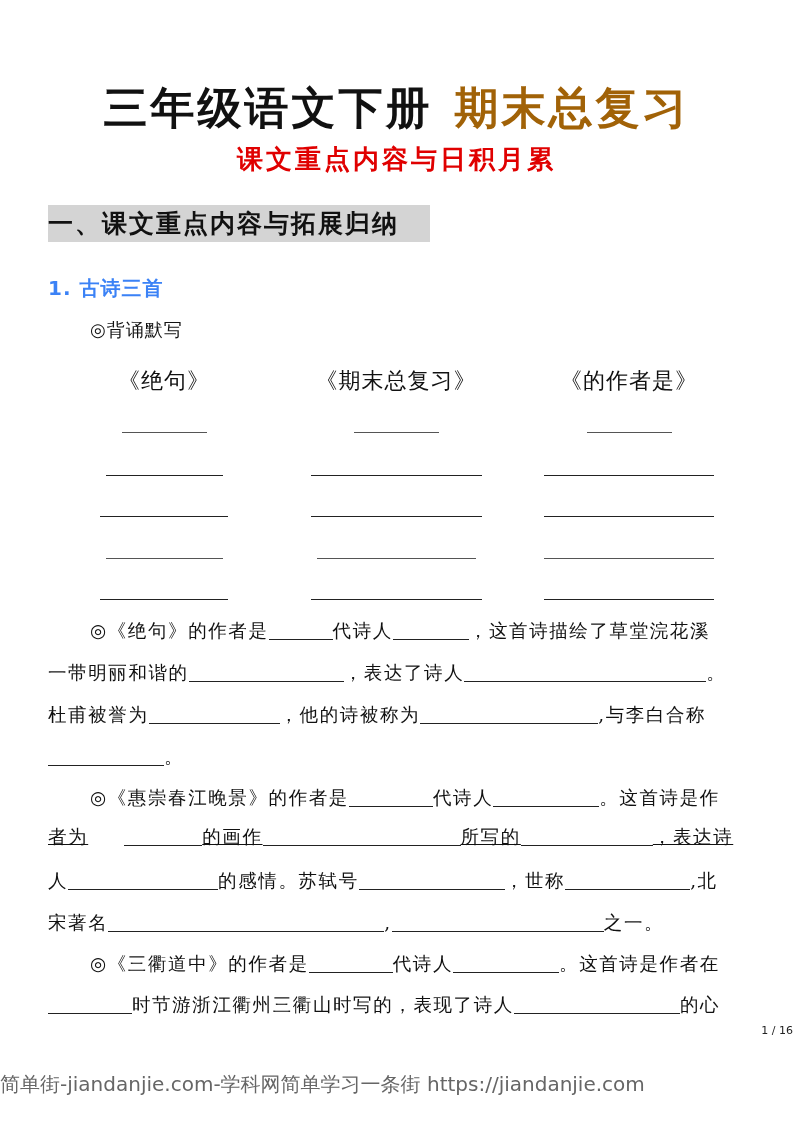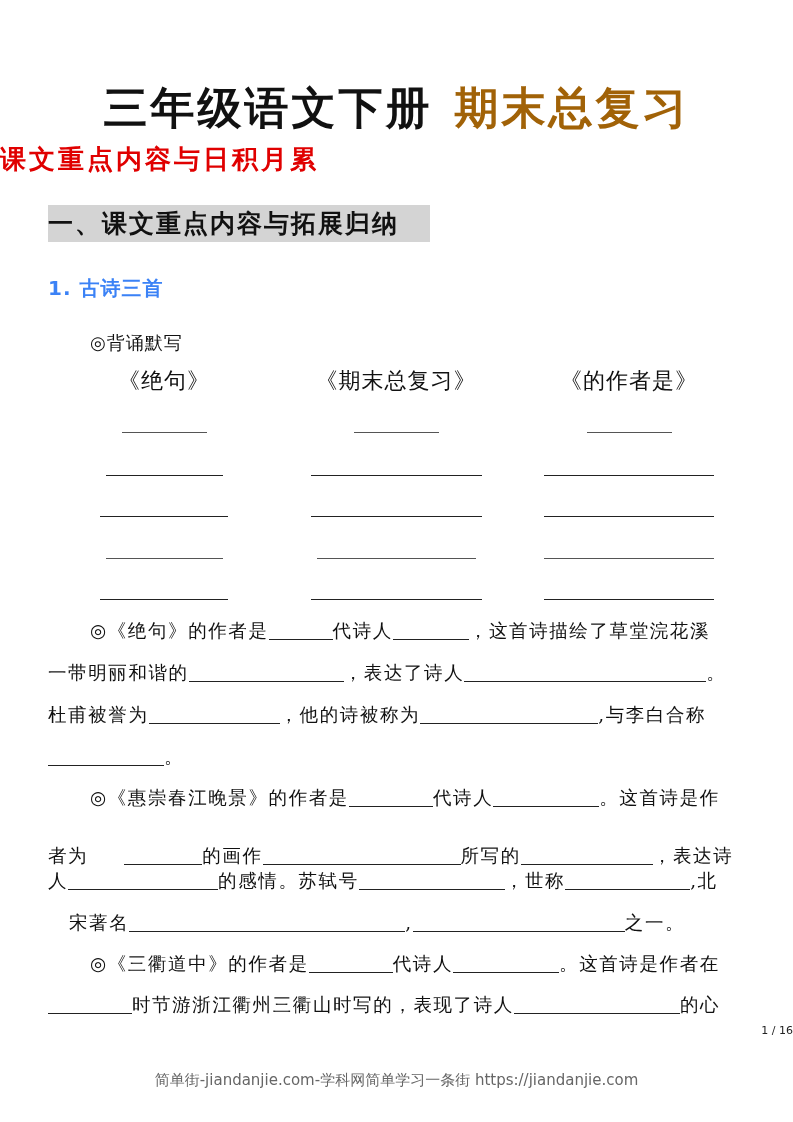--- a/index.html
+++ b/index.html
@@ -1,31 +1,31 @@
 <!DOCTYPE html>
 <html><head>
 <meta charset="utf-8">
 <style>
   html, body { margin:0; padding:0; background:#ffffff; }
   body { width:793px; height:1122px; position:relative; overflow:hidden;
          font-family:"DejaVu Serif","Liberation Serif",serif; color:#111; }
   .abs { position:absolute; white-space:nowrap; }
   .title { top:82px; left:0; width:793px; text-align:center; font-size:44px; font-weight:bold; letter-spacing:3px; line-height:52px; }
   .title .red { color:#a16207;margin-left:22px; }
-  .subtitle { top:142px; left:0; width:793px; text-align:left; font-size:26px; font-weight:bold; color:#e00000; letter-spacing:3px; line-height:34px; }
+  .subtitle { top:142px; left:0; width:793px; text-align:center; font-size:26px; font-weight:bold; color:#e00000; letter-spacing:3px; line-height:34px; }
   .h1 { top:205px; left:48px; width:382px; height:37px; background:#d4d4d4; font-size:25px; font-weight:bold; line-height:37px; letter-spacing:2px; }
   .h2 { top:274px; left:48px; font-family:"DejaVu Sans","Liberation Sans",sans-serif; font-size:20px; font-weight:bold; color:#3b82f6; line-height:28px; letter-spacing:1px; }
-  .note { top:330px; left:90px; font-size:18px; line-height:26px; letter-spacing:1px;text-align:right; }
+  .note { top:317px; left:90px; font-size:18px; line-height:26px; letter-spacing:1px;text-align:right; }
   .poem-title { top:368px; font-size:22px; line-height:26px; text-align:center; width:200px; letter-spacing:1px; }
   .rule { position:absolute; height:0; border-top:1.5px solid #222; }
   .rule.gray { border-top-color:#555; }
   .para { left:48px; font-size:18.5px; line-height:24px; letter-spacing:1.6px; }
   .blank { display:inline-block; border-bottom:1.3px solid #222; height:18px; vertical-align:-3px; }
   .pager { top:1024px; left:0; width:793px; text-align:right; font-family:"DejaVu Sans","Liberation Sans",sans-serif; font-size:11px; color:#222; }
-  .footer { top:1071px; left:0; width:793px; text-align:center; font-family:"DejaVu Sans","Liberation Sans",sans-serif; font-size:15px; color:#666; }
+  .footer { top:1071px; left:0; width:793px; font-family:"DejaVu Sans","Liberation Sans",sans-serif; font-size:20px; color:#666; }
 </style>
 </head>
 <body>
 
 <div class="abs title"><span>三年级语文下册</span><span class="red">期末总复习</span></div>
 <div class="abs subtitle">课文重点内容与日积月累</div>
 
 <div class="abs h1">一、课文重点内容与拓展归纳</div>
 <div class="abs h2">1. 古诗三首</div>
 <div class="abs note">◎背诵默写</div>
@@ -51,21 +51,21 @@
 <div class="rule" style="top:516px;left:544px;width:170px;"></div>
 <div class="rule gray" style="top:558px;left:544px;width:170px;"></div>
 <div class="rule" style="top:599px;left:544px;width:170px;"></div>
 
 <div class="abs para" style="top:619px;left:90px;"><span>◎《绝句》的作者是</span><span class="blank" style="width:64px;"></span><span>代诗人</span><span class="blank" style="width:76px;"></span><span>，这首诗描绘了草堂浣花溪</span></div>
 <div class="abs para" style="top:661px;"><span>一带明丽和谐的</span><span class="blank" style="width:155px;"></span><span>，表达了诗人</span><span class="blank" style="width:242px;"></span><span>。</span></div>
 <div class="abs para" style="top:703px;"><span>杜甫被誉为</span><span class="blank" style="width:131px;"></span><span>，他的诗被称为</span><span class="blank" style="width:178px;"></span><span>,与李白合称</span></div>
 <div class="abs para" style="top:745px;"><span class="blank" style="width:116px;"></span><span>。</span></div>
 
 <div class="abs para" style="top:786px;left:90px;"><span>◎《惠崇春江晚景》的作者是</span><span class="blank" style="width:84px;"></span><span>代诗人</span><span class="blank" style="width:106px;"></span><span>。这首诗是作</span></div>
-<div class="abs para" style="top:844px;"><span>者为</span><span style="display:inline-block;width:36px;"></span><span class="blank" style="width:78px;"></span><span>的画作</span><span class="blank" style="width:198px;"></span><span>所写的</span><span class="blank" style="width:132px;"></span><span>，表达诗</span></div>
+<div class="abs para" style="top:825px;text-decoration:underline;"><span>者为</span><span style="display:inline-block;width:36px;"></span><span class="blank" style="width:78px;"></span><span>的画作</span><span class="blank" style="width:198px;"></span><span>所写的</span><span class="blank" style="width:132px;"></span><span>，表达诗</span></div>
 <div class="abs para" style="top:869px;"><span>人</span><span class="blank" style="width:150px;"></span><span>的感情。苏轼号</span><span class="blank" style="width:146px;"></span><span>，世称</span><span class="blank" style="width:125px;"></span><span>,北</span></div>
-<div class="abs para" style="top:911px;margin-left:21px;"><span>宋著名</span><span class="blank" style="width:276px;"></span><span>,</span><span class="blank" style="width:212px;"></span><span>之一。</span></div>
+<div class="abs para" style="top:911px;"><span>宋著名</span><span class="blank" style="width:276px;"></span><span>,</span><span class="blank" style="width:212px;"></span><span>之一。</span></div>
 
 <div class="abs para" style="top:952px;left:90px;"><span>◎《三衢道中》的作者是</span><span class="blank" style="width:84px;"></span><span>代诗人</span><span class="blank" style="width:106px;"></span><span>。这首诗是作者在</span></div>
 <div class="abs para" style="top:993px;"><span class="blank" style="width:84px;"></span><span>时节游浙江衢州三衢山时写的，表现了诗人</span><span class="blank" style="width:166px;"></span><span>的心</span></div>
 
 <div class="abs pager">1 / 16</div>
 <div class="abs footer">简单街-jiandanjie.com-学科网简单学习一条街 https://jiandanjie.com</div>
 
 </body></html>

